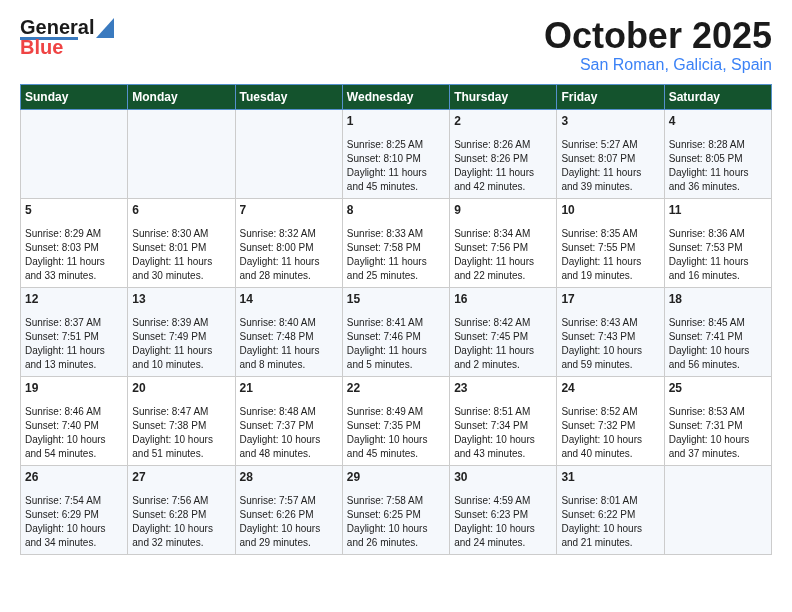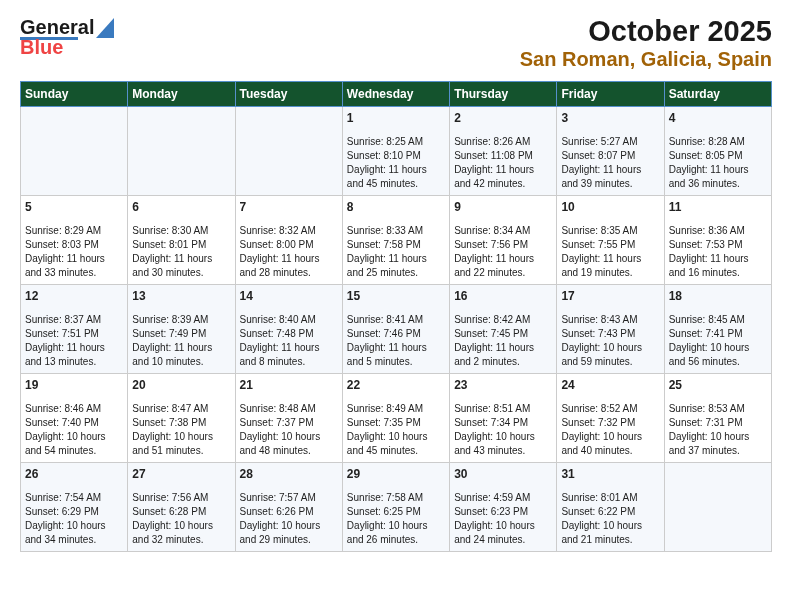--- a/index.html
+++ b/index.html
@@ -24,30 +24,30 @@
     }
     .logo {
       display: flex;
       flex-direction: column;
       align-items: flex-start;
     }
     .title-block {
       text-align: right;
     }
     .title-block h1 {
-      font-size: 29px;
+      font-size: 36px;
       font-weight: bold;
       color: #1a1a1a;
       line-height: 1.1;
       margin-left: 14px;
     }
     .title-block h2 {
-      font-size: 20px;
-      font-weight: bold;
-      color: #a16207;
+      font-size: 16px;
+      font-weight: normal;
+      color: #3b82f6;
     }
     table {
       width: 100%;
       border-collapse: collapse;
       table-layout: fixed;
     }
     thead tr th {
       background: #14532d;
       color: #fff;
       font-size: 12px;
@@ -122,21 +122,21 @@
     <tr>
           <td></td>
           <td></td>
           <td></td>
           <td>
             <span class="day-num">1</span>
             <div class="day-info"><span>Sunrise: 8:25 AM</span><br><span>Sunset: 8:10 PM</span><br><span>Daylight: 11 hours and 45 minutes.</span></div>
           </td>
           <td>
             <span class="day-num">2</span>
-            <div class="day-info"><span>Sunrise: 8:26 AM</span><br><span>Sunset: 11:08 PM</span><br><span>Daylight: 11 hours and 42 minutes.</span></div>
+            <div class="day-info"><span>Sunrise: 8:26 AM</span><br><span>Sunset: 8:26 PM</span><br><span>Daylight: 11 hours and 42 minutes.</span></div>
           </td>
           <td>
             <span class="day-num">3</span>
             <div class="day-info"><span>Sunrise: 5:27 AM</span><br><span>Sunset: 8:07 PM</span><br><span>Daylight: 11 hours and 39 minutes.</span></div>
           </td>
           <td>
             <span class="day-num">4</span>
             <div class="day-info"><span>Sunrise: 8:28 AM</span><br><span>Sunset: 8:05 PM</span><br><span>Daylight: 11 hours and 36 minutes.</span></div>
           </td>
         </tr>

